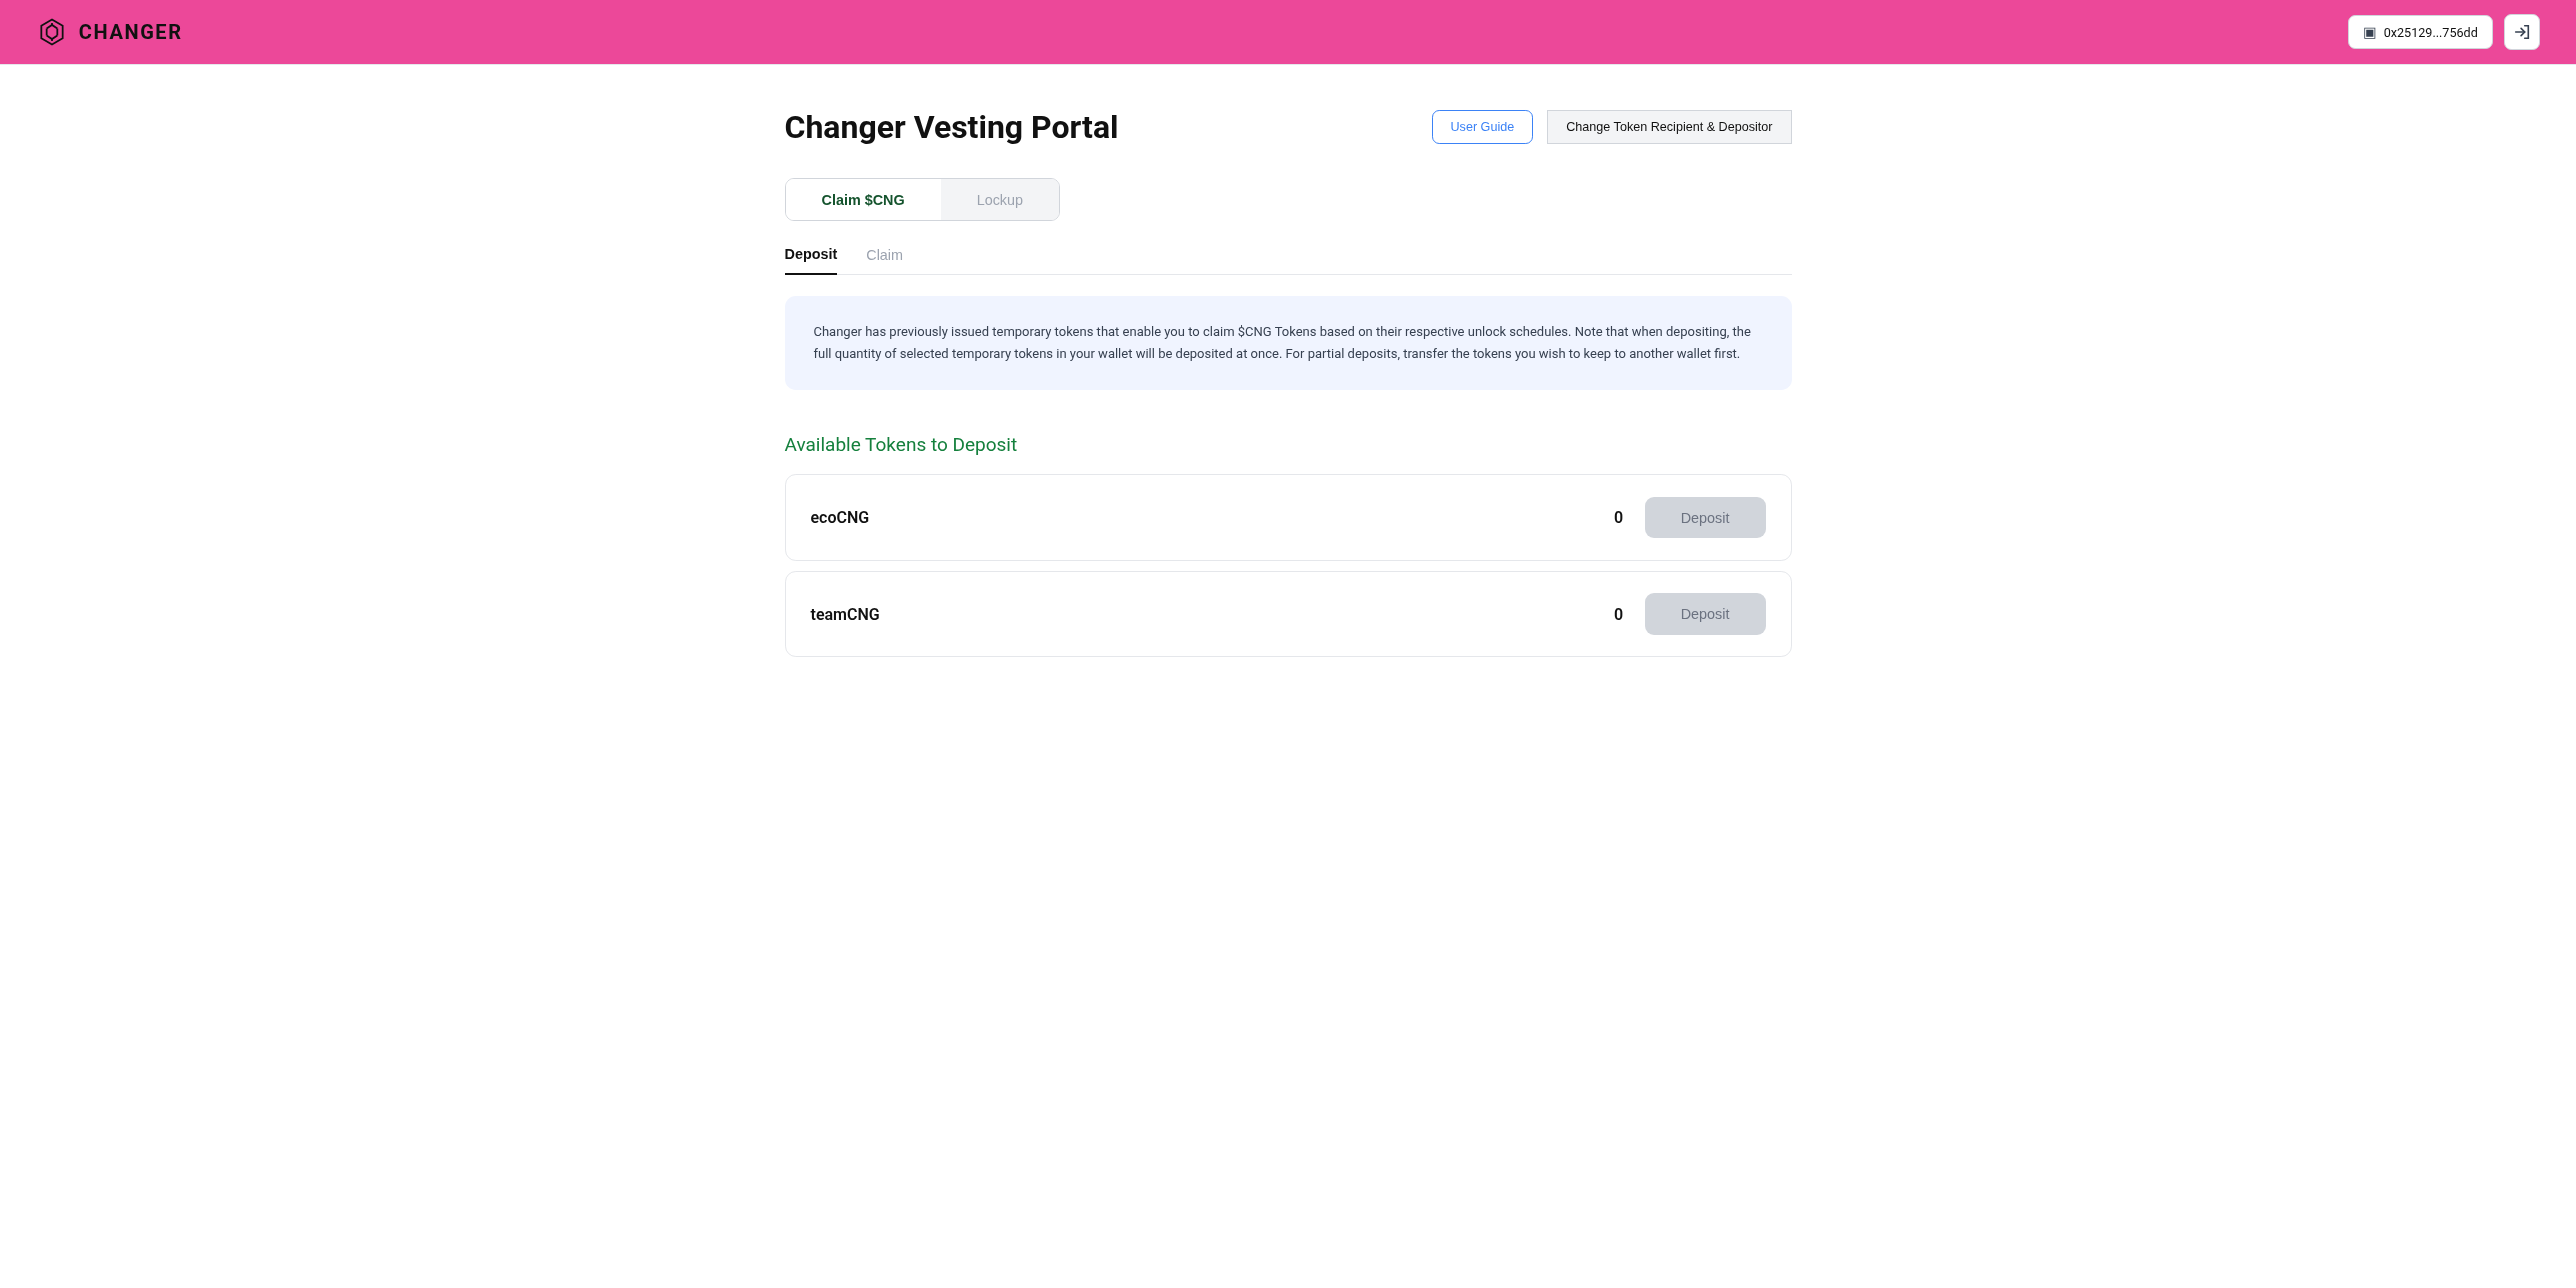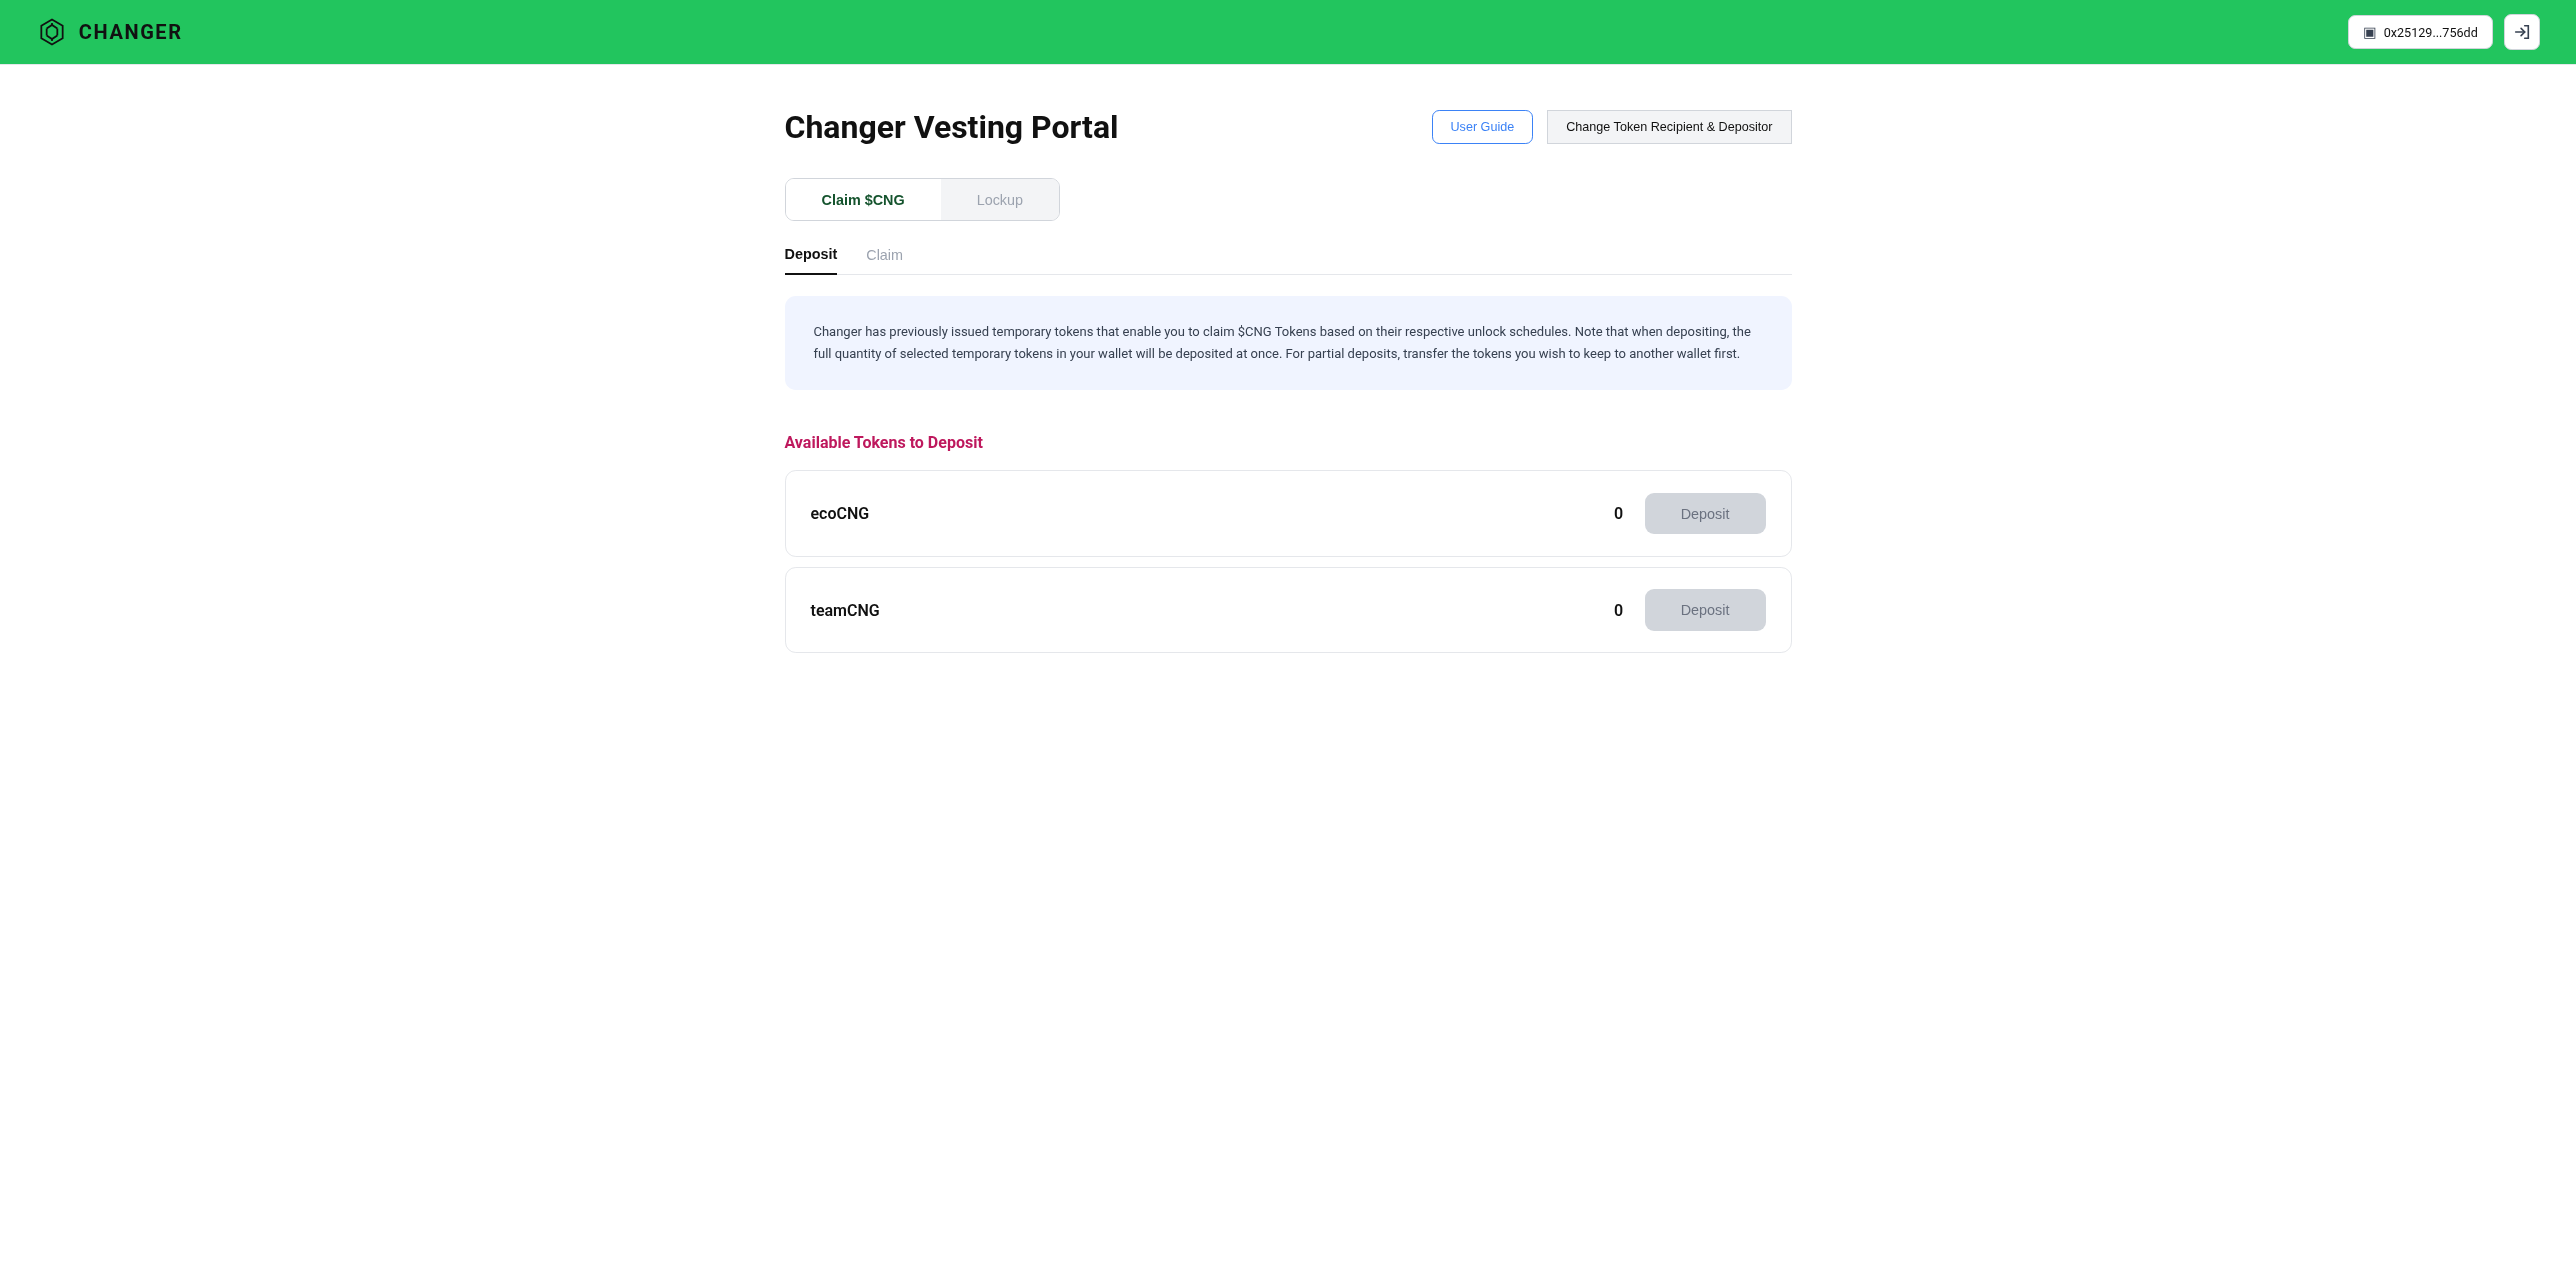--- a/index.html
+++ b/index.html
@@ -16,21 +16,21 @@
     }
 
     
     .header {
       display: flex;
       align-items: center;
       justify-content: space-between;
       padding: 0 36px;
       height: 65px;
       border-bottom: 0.9px solid #e5e7eb;
-      background: #22c55e;
+      background: #ec4899;
     }
 
     .logo-area {
       display: flex;
       align-items: center;
       gap: 10.8px;
     }
 
     .logo-icon {
       width: 32px;
@@ -194,23 +194,23 @@
     }
 
     .info-box p {
       font-size: 13px;
       line-height: 1.7;
       color: #374151;
     }
 
     
     .section-title {
-      font-size: 16px;
-      font-weight: 700;
-      color: #be185d;
+      font-size: 19px;
+      font-weight: 400;
+      color: #15803d;
       margin-bottom: 18px;
     }
 
     
     .token-list {
       display: flex;
       flex-direction: column;
       gap: 10px;
     }
 

